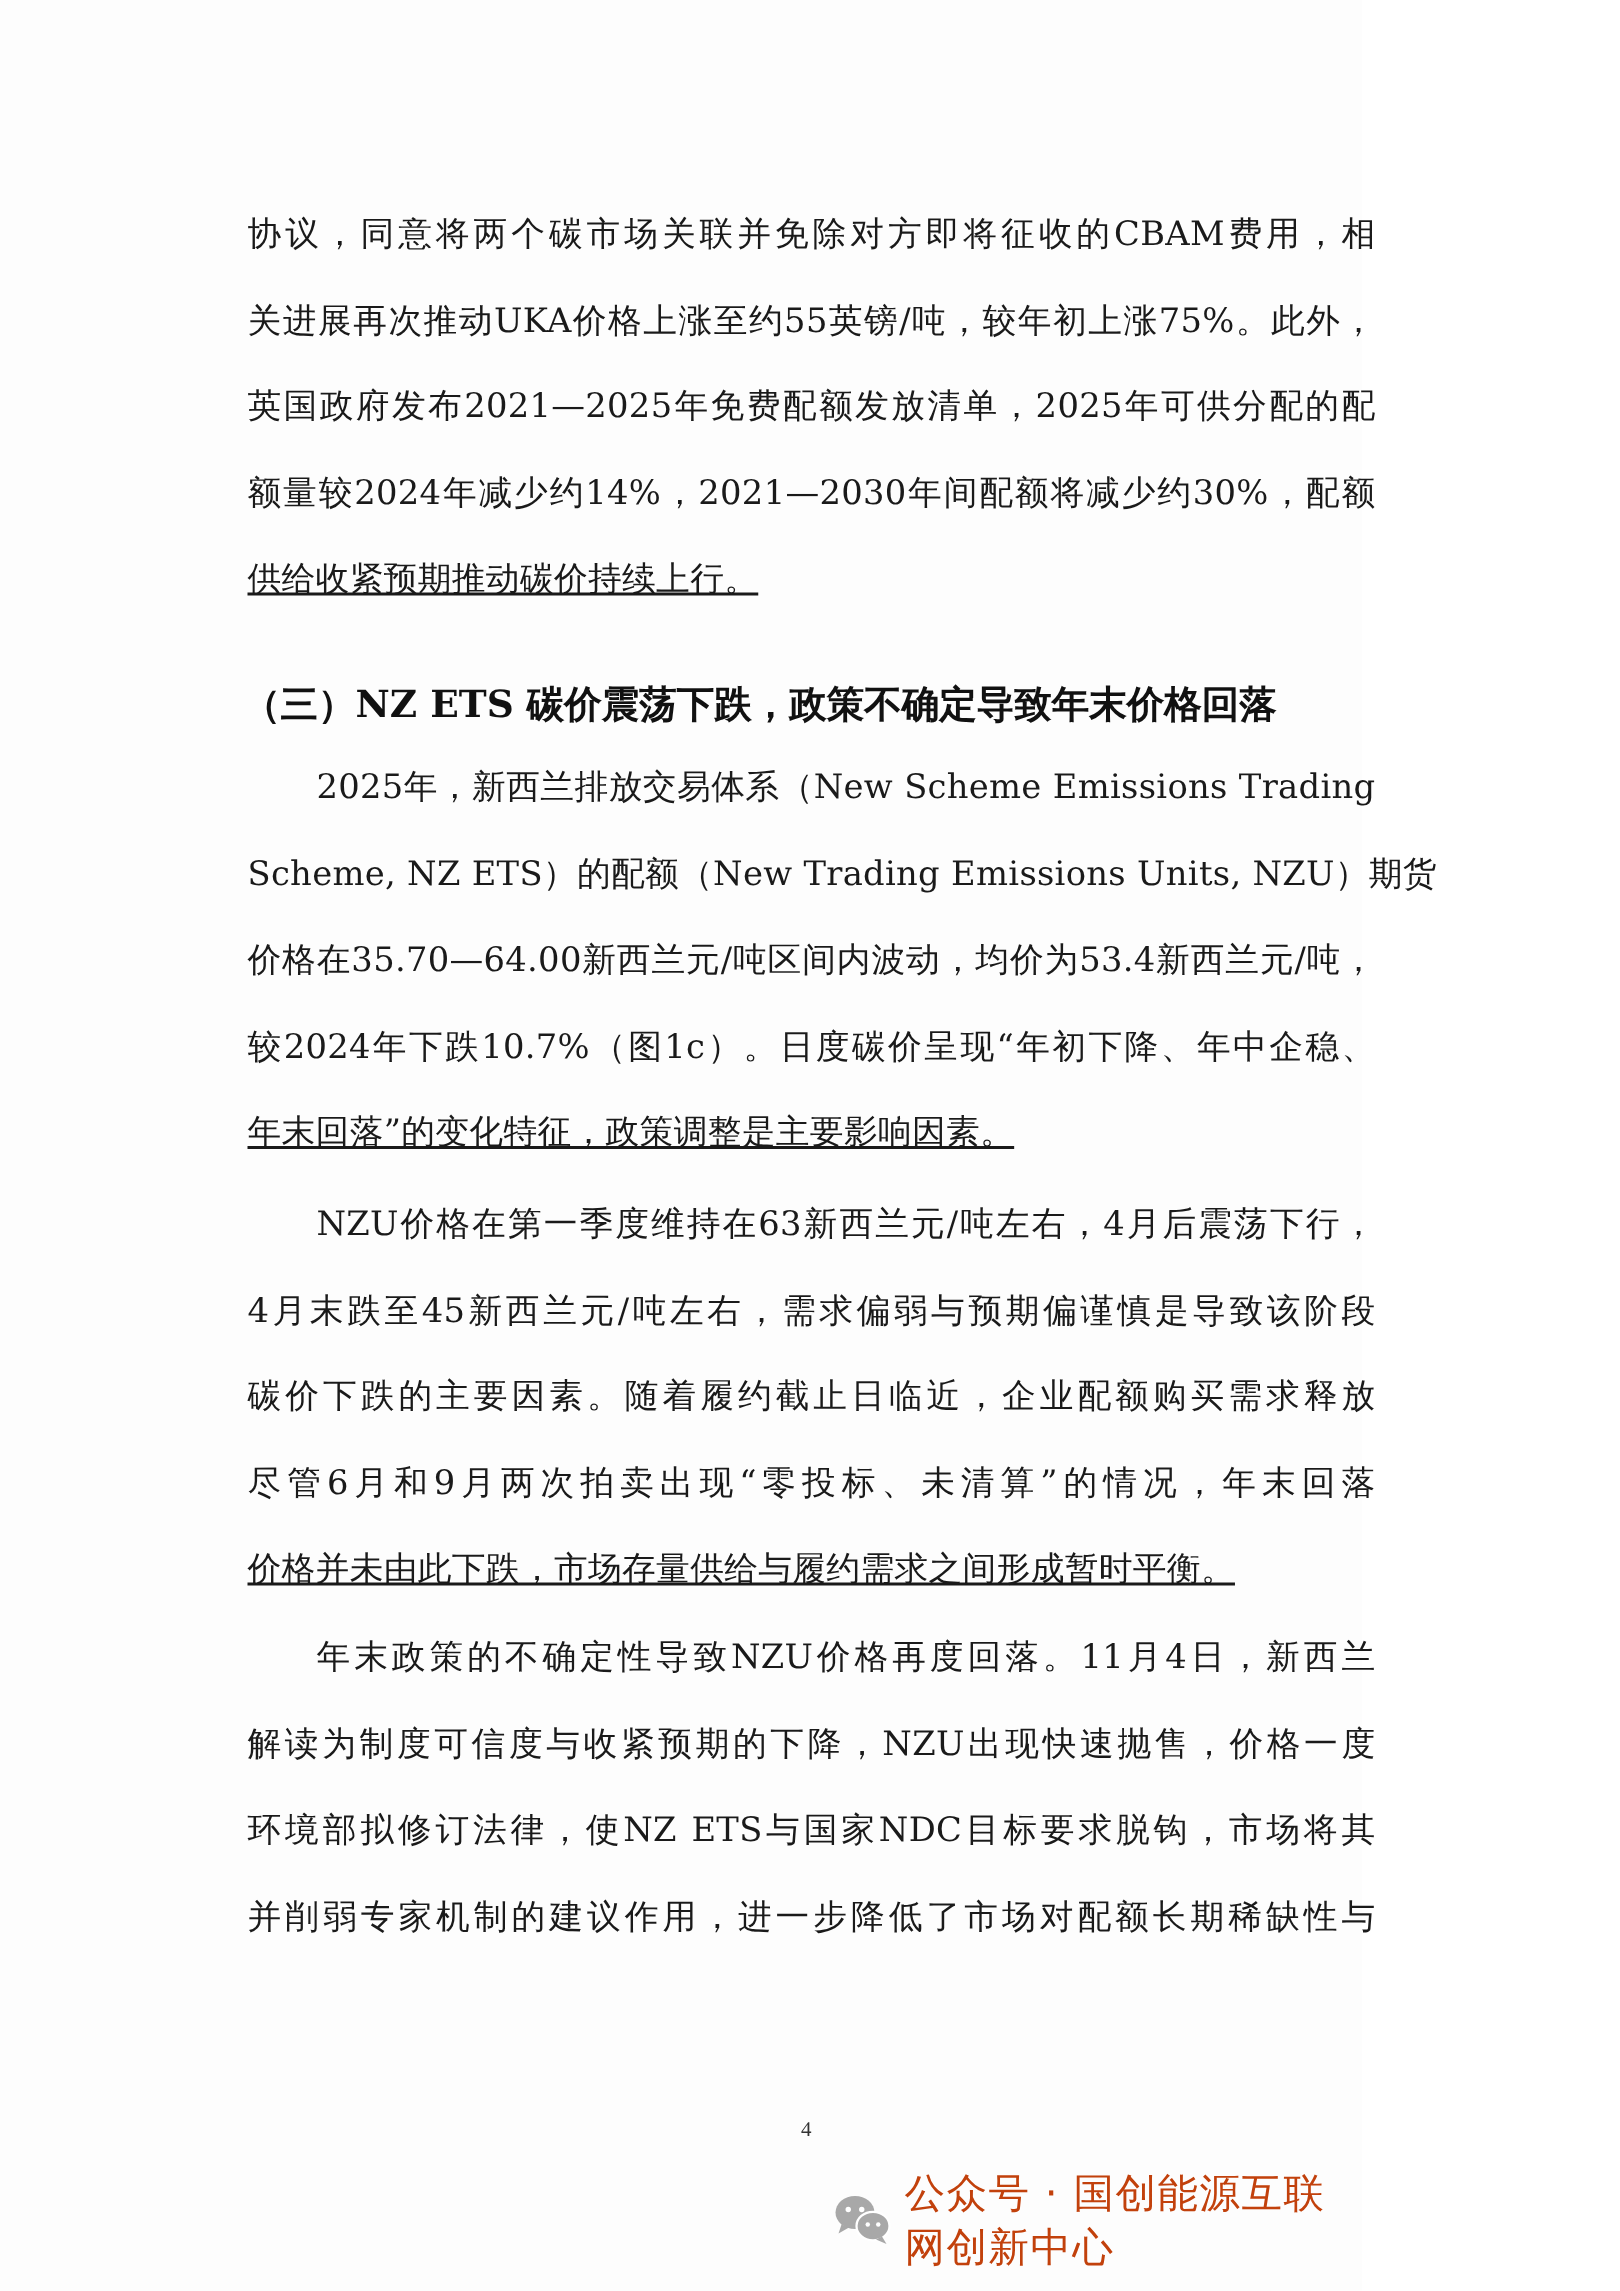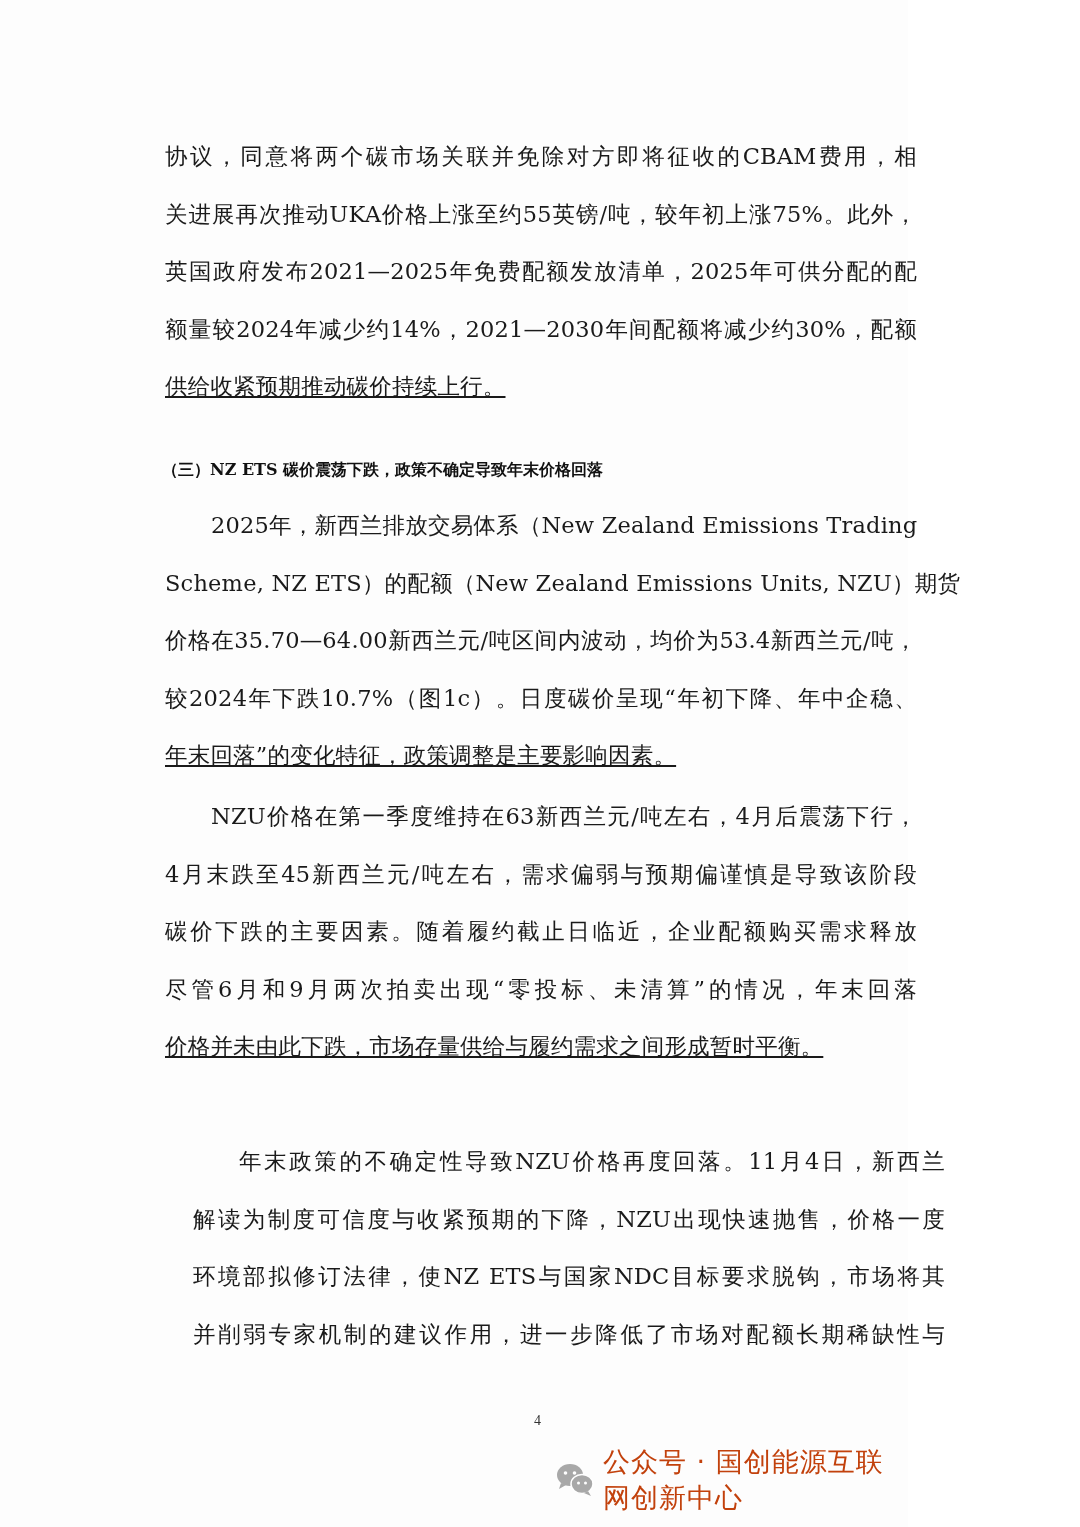--- a/index.html
+++ b/index.html
@@ -44,29 +44,29 @@
   .line.indent {
     padding-left: 46px;
   }
   #block-1 { top: 128px; }
   #heading {
     position: absolute;
     left: 162px;
     top: 441px;
     height: 57px;
     line-height: 57px;
-    font-size: 16px;
+    font-size: 25px;
     font-weight: bold;
     white-space: nowrap;
     color: #111;
     font-family: "DejaVu Serif", "Liberation Serif", serif;
   }
   #block-2 { top: 497px; }
   #block-3 { top: 788px; }
-  #block-4 { top: 1133px; margin-left: 28px; }
+  #block-4 { top: 1077px; }
   #page-number {
     position: absolute;
     left: 534px;
     top: 1413px;
     font-size: 14px;
     color: #333;
     font-family: "Liberation Serif", serif;
   }
   #watermark {
     position: absolute;
@@ -96,22 +96,22 @@
     <span class="line">协议，同意将两个碳市场关联并免除对方即将征收的CBAM费用，相</span>
     <span class="line">关进展再次推动UKA价格上涨至约55英镑/吨，较年初上涨75%。此外，</span>
     <span class="line">英国政府发布2021—2025年免费配额发放清单，2025年可供分配的配</span>
     <span class="line">额量较2024年减少约14%，2021—2030年间配额将减少约30%，配额</span>
     <span class="line last">供给收紧预期推动碳价持续上行。</span>
   </div>
 
   <div id="heading">（三）NZ ETS 碳价震荡下跌，政策不确定导致年末价格回落</div>
 
   <div class="body-text" id="block-2">
-    <span class="line indent">2025年，新西兰排放交易体系（New Zealand Emissions Trading</span>
-    <span class="line">Scheme, NZ ETS）的配额（New Zealand Emissions Units, NZU）期货</span>
+    <span class="line indent">2025年，新西兰排放交易体系（New Scheme Emissions Trading</span>
+    <span class="line">Scheme, NZ ETS）的配额（New Trading Emissions Units, NZU）期货</span>
     <span class="line">价格在35.70—64.00新西兰元/吨区间内波动，均价为53.4新西兰元/吨，</span>
     <span class="line">较2024年下跌10.7%（图1c）。日度碳价呈现“年初下降、年中企稳、</span>
     <span class="line last">年末回落”的变化特征，政策调整是主要影响因素。</span>
   </div>
 
   <div class="body-text" id="block-3">
     <span class="line indent">NZU价格在第一季度维持在63新西兰元/吨左右，4月后震荡下行，</span>
     <span class="line">4月末跌至45新西兰元/吨左右，需求偏弱与预期偏谨慎是导致该阶段</span>
     <span class="line">碳价下跌的主要因素。随着履约截止日临近，企业配额购买需求释放</span>
     <span class="line">尽管6月和9月两次拍卖出现“零投标、未清算”的情况，年末回落</span>

